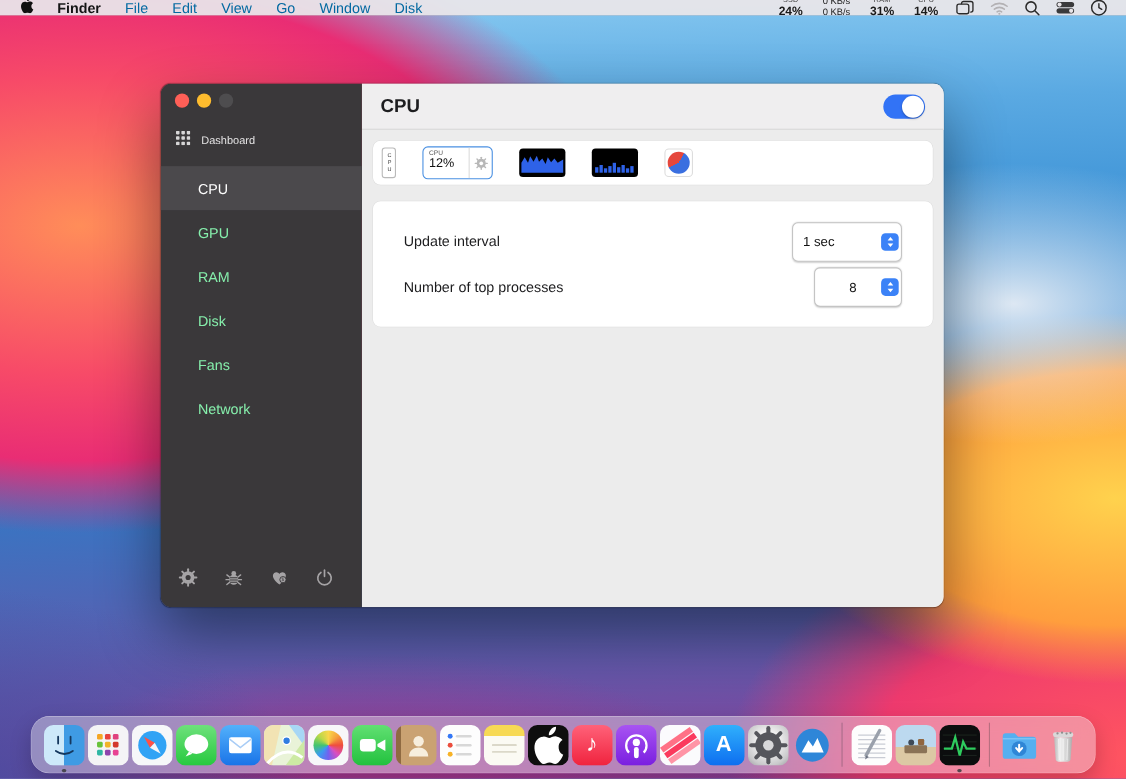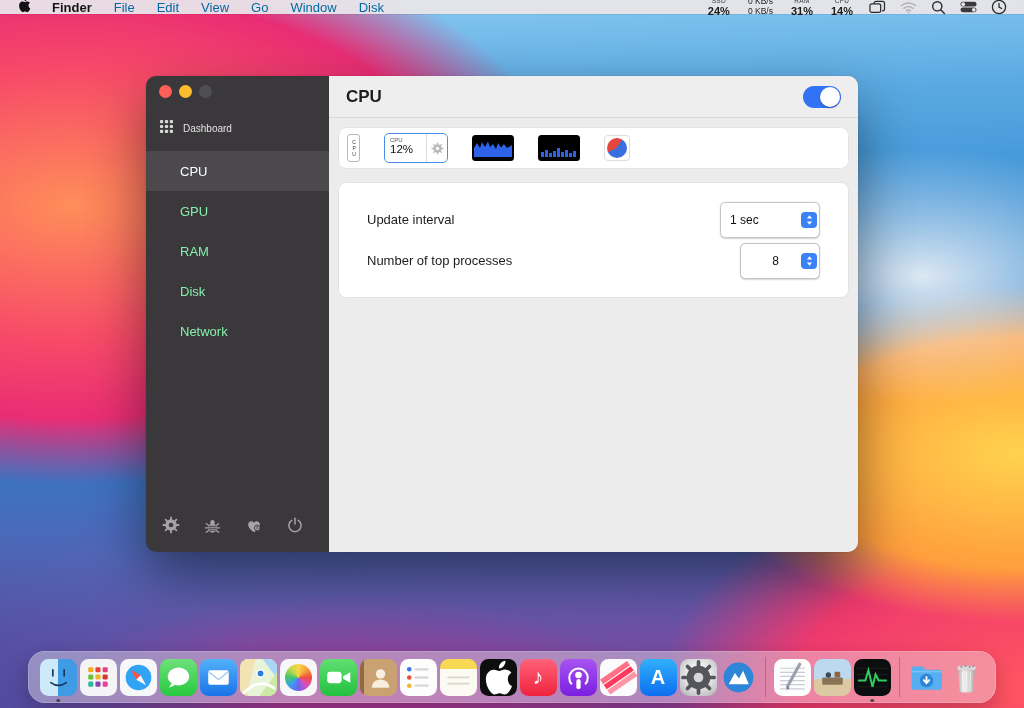--- a/index.html
+++ b/index.html
@@ -196,20 +196,21 @@
               <rect x="4.6" y="9.2" width="3" height="3" rx="0.7" fill="#d7d6d7"></rect>
               <rect x="9.2" y="9.2" width="3" height="3" rx="0.7" fill="#d7d6d7"></rect>
             </svg></span>
         <span class="dlabel">Dashboard</span>
       </div>
       <nav class="side-nav" id="side-items">
           <div class="side-item selected">CPU</div>
           <div class="side-item">GPU</div>
           <div class="side-item">RAM</div>
           <div class="side-item">Disk</div>
+          <div class="side-item">Fans</div>
           <div class="side-item">Network</div>
         </nav>
       <div class="side-footer" id="side-footer">
           <div class="sf-btn">
             <span><svg width="18" height="18" viewBox="0 0 20 20">
                 <circle cx="10" cy="10" r="6.4" fill="#a5a3a5"></circle>
                 <rect x="9" y="0.6" width="2" height="4.2" rx="1" transform="rotate(0 10 10)" fill="#a5a3a5"></rect>
                 <rect x="9" y="0.6" width="2" height="4.2" rx="1" transform="rotate(45 10 10)" fill="#a5a3a5"></rect>
                 <rect x="9" y="0.6" width="2" height="4.2" rx="1" transform="rotate(90 10 10)" fill="#a5a3a5"></rect>
                 <rect x="9" y="0.6" width="2" height="4.2" rx="1" transform="rotate(135 10 10)" fill="#a5a3a5"></rect>

